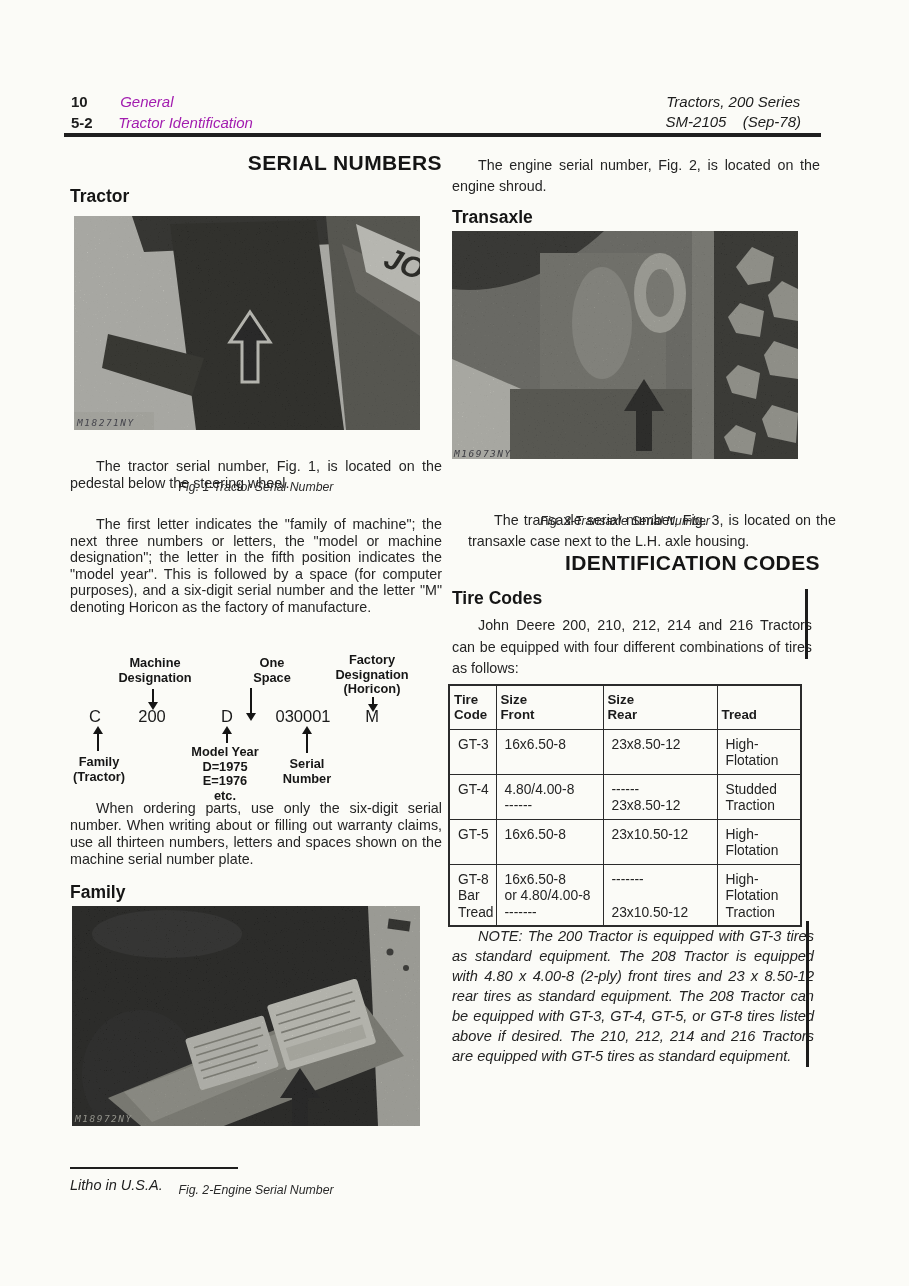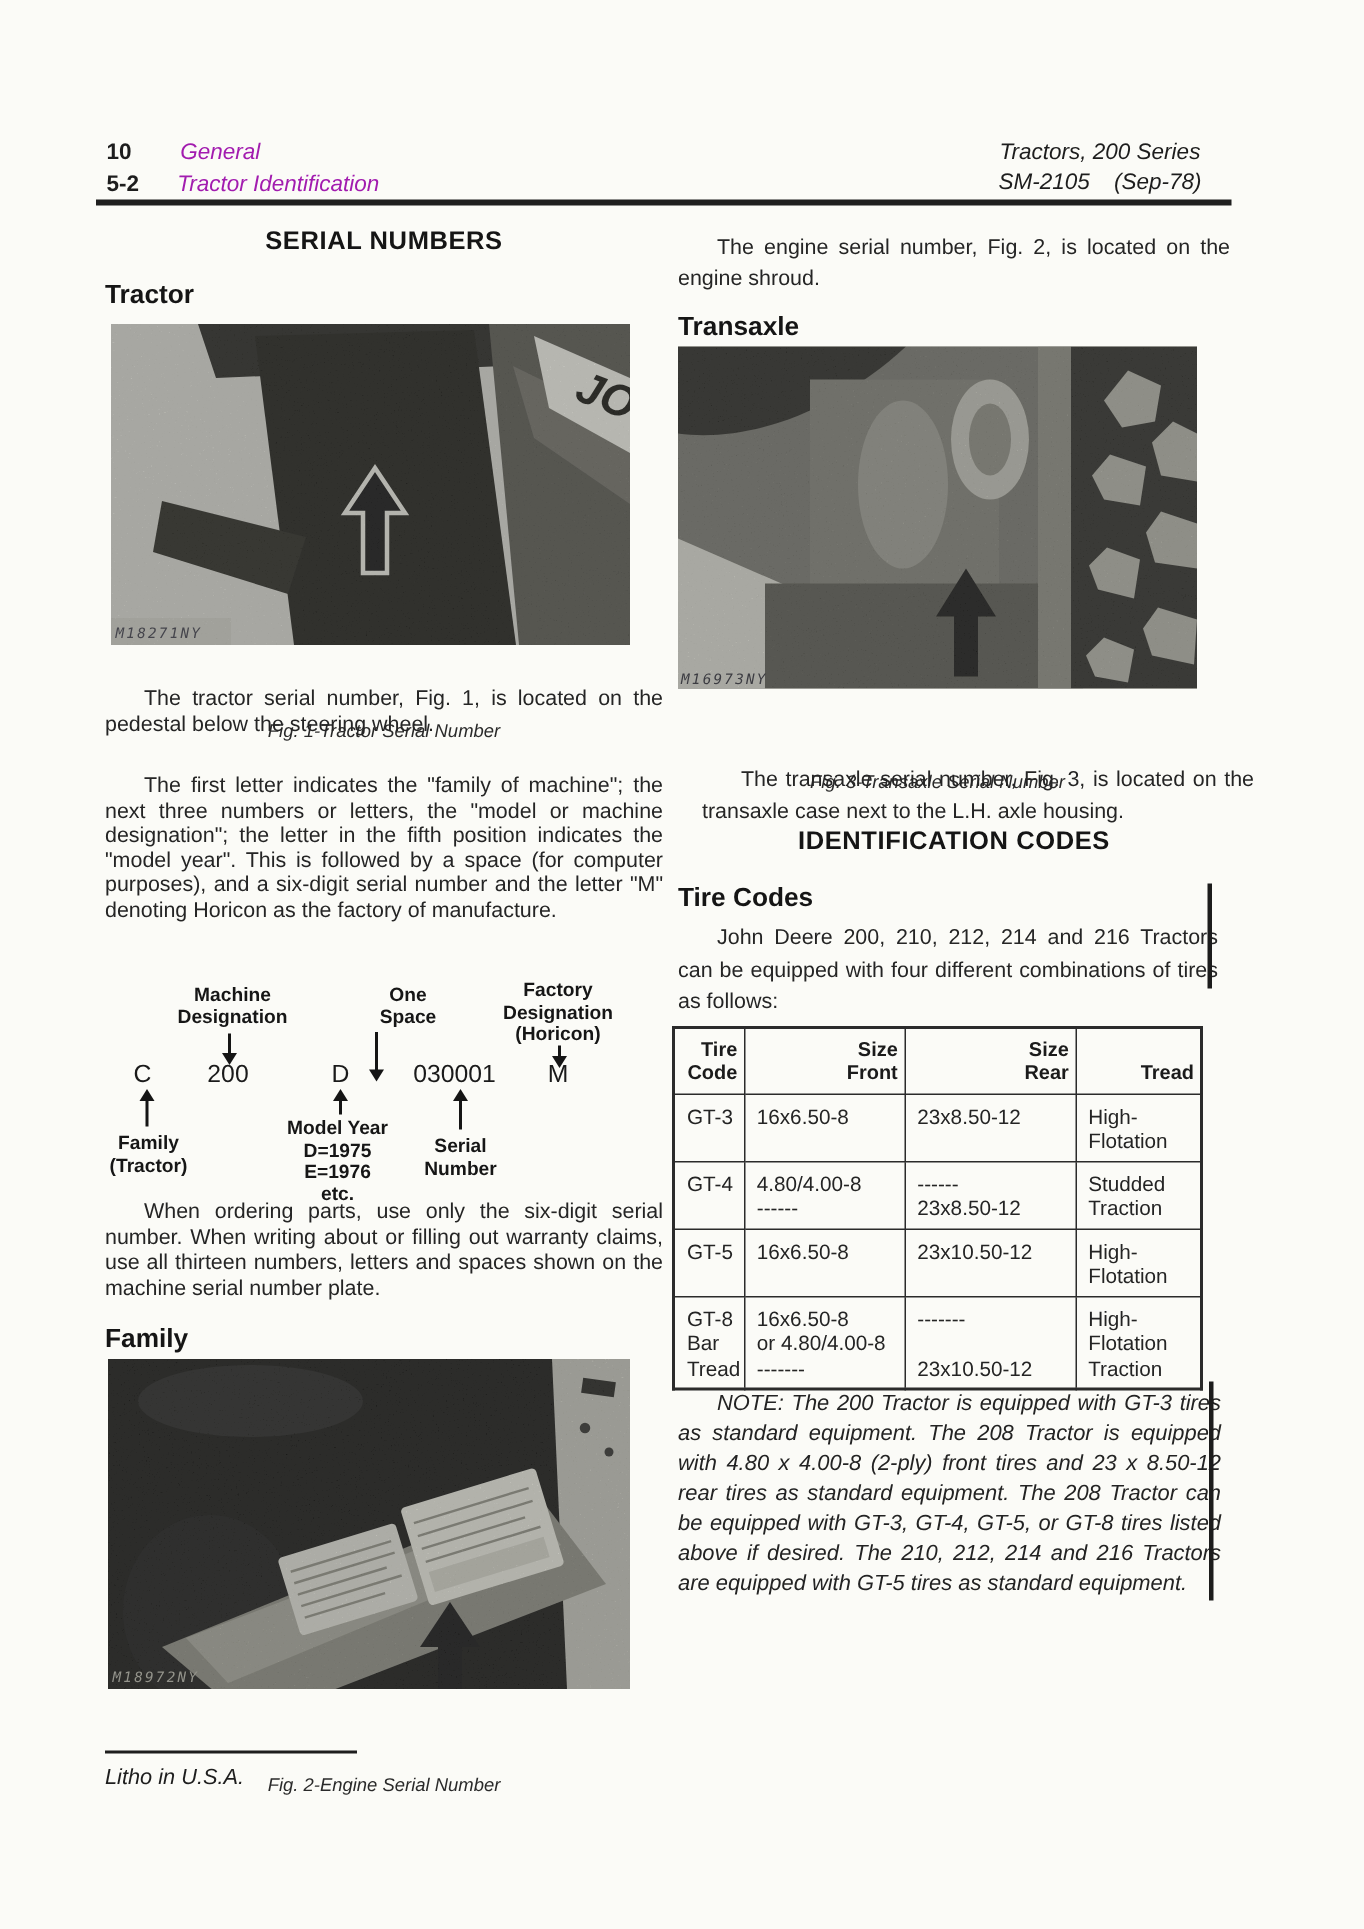--- a/index.html
+++ b/index.html
@@ -8,21 +8,21 @@
   .abs{position:absolute;}
   .prewrap{white-space:pre-line;}
 
   
   .hdr-num{font-weight:bold;font-size:15px;color:#1d1d1d;}
   .hdr-title{font-style:italic;font-size:15px;color:#a21caf;}
   .hdr-right{font-style:italic;font-size:15px;color:#1d1d1d;text-align:center;}
   .rule{background:#1f1f1f;}
 
   
-  .h-big{font-weight:bold;font-size:17px;letter-spacing:.4px;color:#151515;text-align:center;}
+  .h-big{font-weight:bold;font-size:21px;letter-spacing:.4px;color:#151515;text-align:right;}
   .h-sub{font-weight:bold;font-size:17.5px;color:#151515;}
   .para{font-size:14.3px;text-align:justify;color:#252525;text-indent:26px;}
   .lh-tight{line-height:16.6px;}
   .lh-mid{line-height:17px;}
   .lh-wide{line-height:20.8px;}
   .caption{font-style:italic;font-size:12.3px;color:#2a2a2a;text-align:center;margin-top:44px;}
   .note{font-style:italic;font-size:14.6px;line-height:20px;text-align:justify;color:#232323;text-indent:26px;}
   .litho{font-style:italic;font-size:14.5px;color:#1e1e1e;}
 
   
@@ -39,21 +39,21 @@
   .arrow::after{content:"";position:absolute;left:50%;transform:translateX(-50%);
                 border-left:5px solid transparent;border-right:5px solid transparent;}
   .arrow.down::after{bottom:-7px;border-top:8px solid #151515;}
   .arrow.up::after{top:-7px;border-bottom:8px solid #151515;}
 
   
   .tire-table{border-collapse:collapse;table-layout:fixed;background:#fbfbf7;}
   .tire-table,.tire-table th,.tire-table td{border:1.6px solid #2b2b2b;}
   .tire-table{border-width:2.2px;}
   .tire-table th{font-size:13.3px;font-weight:bold;color:#1b1b1b;vertical-align:bottom;
-                 padding:5px 4px 7px 4px;text-align:right;line-height:15px;}
+                 padding:5px 4px 7px 4px;text-align:left;line-height:15px;}
   .tire-table td{font-size:13.8px;color:#242424;vertical-align:top;
                  padding:7px 4px 4px 8px;line-height:16.5px;}
   .th-tread{text-align:right;padding-right:7px;}
 
   .revbar{position:absolute;width:3px;background:#1c1c1c;}
 </style>
 </head>
 <body>
 
 <div class="page">

